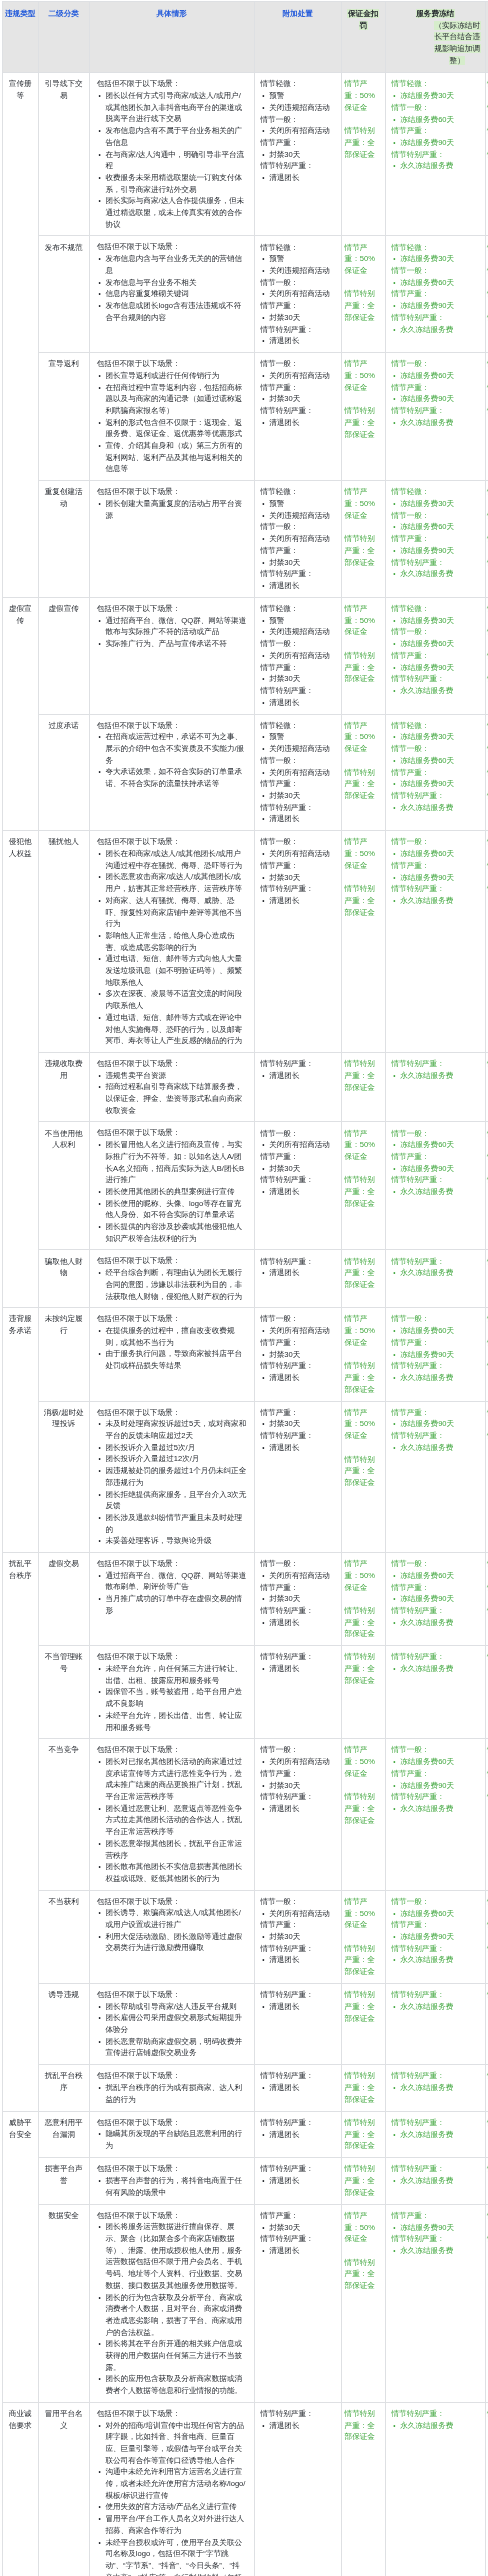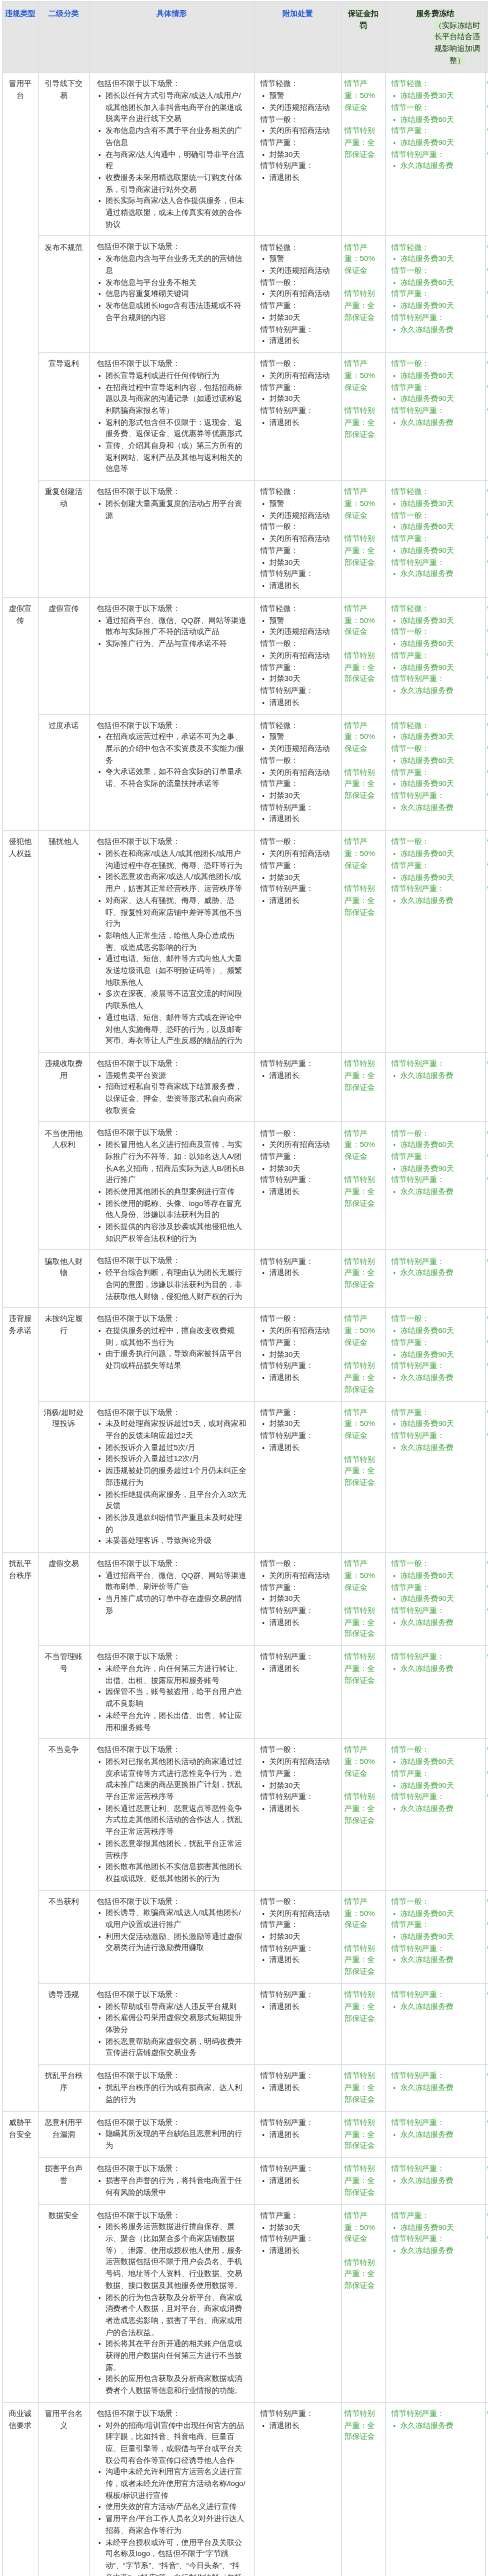--- a/index.html
+++ b/index.html
@@ -55,21 +55,21 @@
         <div><span class="hl">服务费冻结</span></div>
         <div class="note"><span class="hl">（实际冻结时长平台结合违规影响追加调整）</span></div>
       </th>
       <th class="hl-th" style="overflow:hidden;padding:5.8px 0 5.8px 1.2px;">
           <div class="sliver-in note" style="text-align:left;"><span class="hl">（实际冻结时长平台结合违规影响追加调整）</span></div>
         </th>
     </tr>
   </thead>
   <tbody>
       <tr>
-        <td class="cat" rowspan="4">冒用平台</td>
+        <td class="cat" rowspan="4">宣传册等</td>
         <td class="sub">引导线下交易</td>
         <td class="detail">
           <div class="intro">包括但不限于以下场景：</div>
           <div class="bul">团长以任何方式引导商家/或达人/或用户/或其他团长加入非抖音电商平台的渠道或脱离平台进行线下交易</div>
           <div class="bul">发布信息内含有不属于平台业务相关的广告信息</div>
           <div class="bul">在与商家/达人沟通中，明确引导非平台流程</div>
           <div class="bul">收费服务未采用精选联盟统一订购支付体系，引导商家进行站外交易</div>
           <div class="bul">团长实际与商家/达人合作提供服务，但未通过精选联盟，或未上传真实有效的合作协议</div>
         </td>
         <td class="addl">
@@ -400,21 +400,21 @@
             <div class="bul g">永久冻结服务费</div>
           </div>
         </td>
       </tr>
       <tr>
         <td class="sub">不当使用他人权利</td>
         <td class="detail">
           <div class="intro">包括但不限于以下场景：</div>
           <div class="bul">团长冒用他人名义进行招商及宣传，与实际推广行为不符等。如：以知名达人A/团长A名义招商，招商后实际为达人B/团长B进行推广</div>
           <div class="bul">团长使用其他团长的典型案例进行宣传</div>
-          <div class="bul">团长使用的昵称、头像、logo等存在冒充他人身份、涉嫌以非法获利为目的</div>
+          <div class="bul">团长使用的昵称、头像、logo等存在冒充他人身份、如不符合实际的订单量承诺</div>
           <div class="bul">团长提供的内容涉及抄袭或其他侵犯他人知识产权等合法权利的行为</div>
         </td>
         <td class="addl">
           <div class="sev">情节一般：</div>
           <div class="bul">关闭所有招商活动</div>
           <div class="sev">情节严重：</div>
           <div class="bul">封禁30天</div>
           <div class="sev">情节特别严重：</div>
           <div class="bul">清退团长</div>
         </td>

